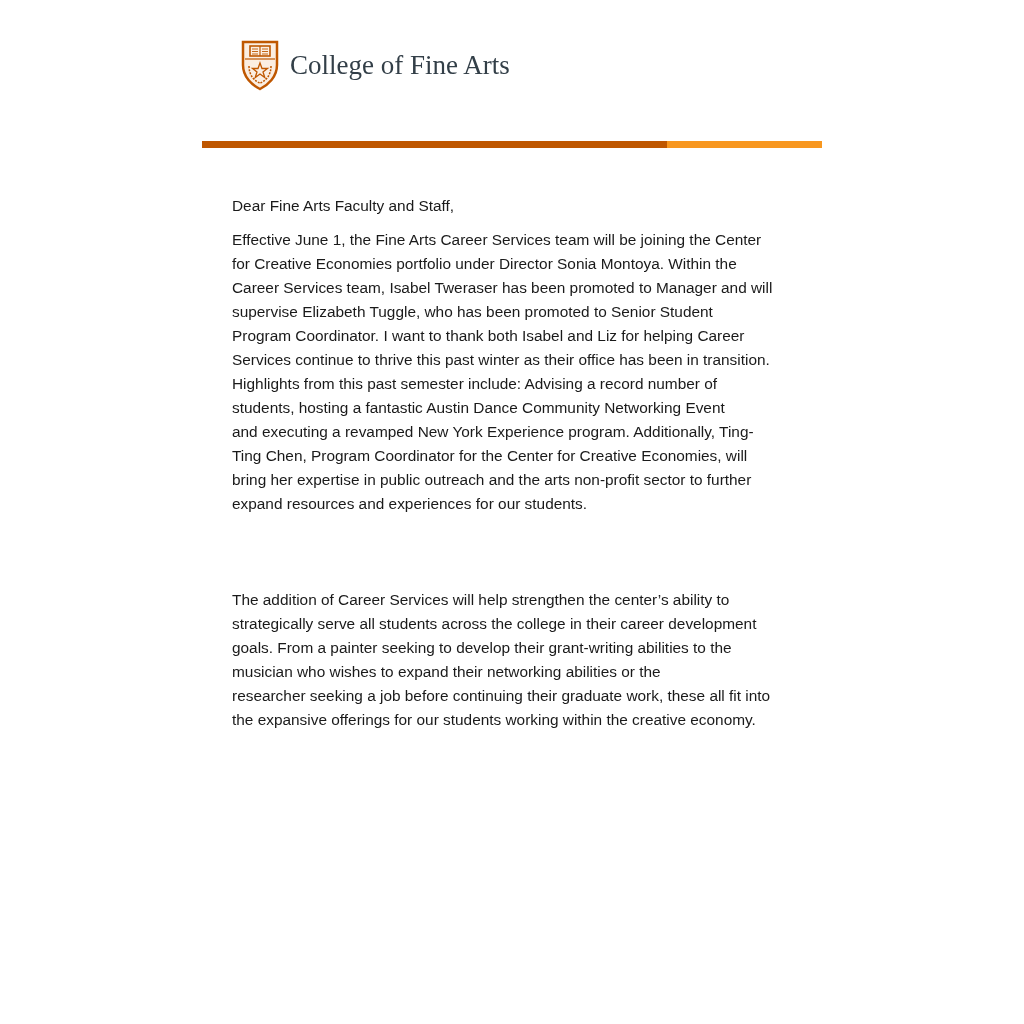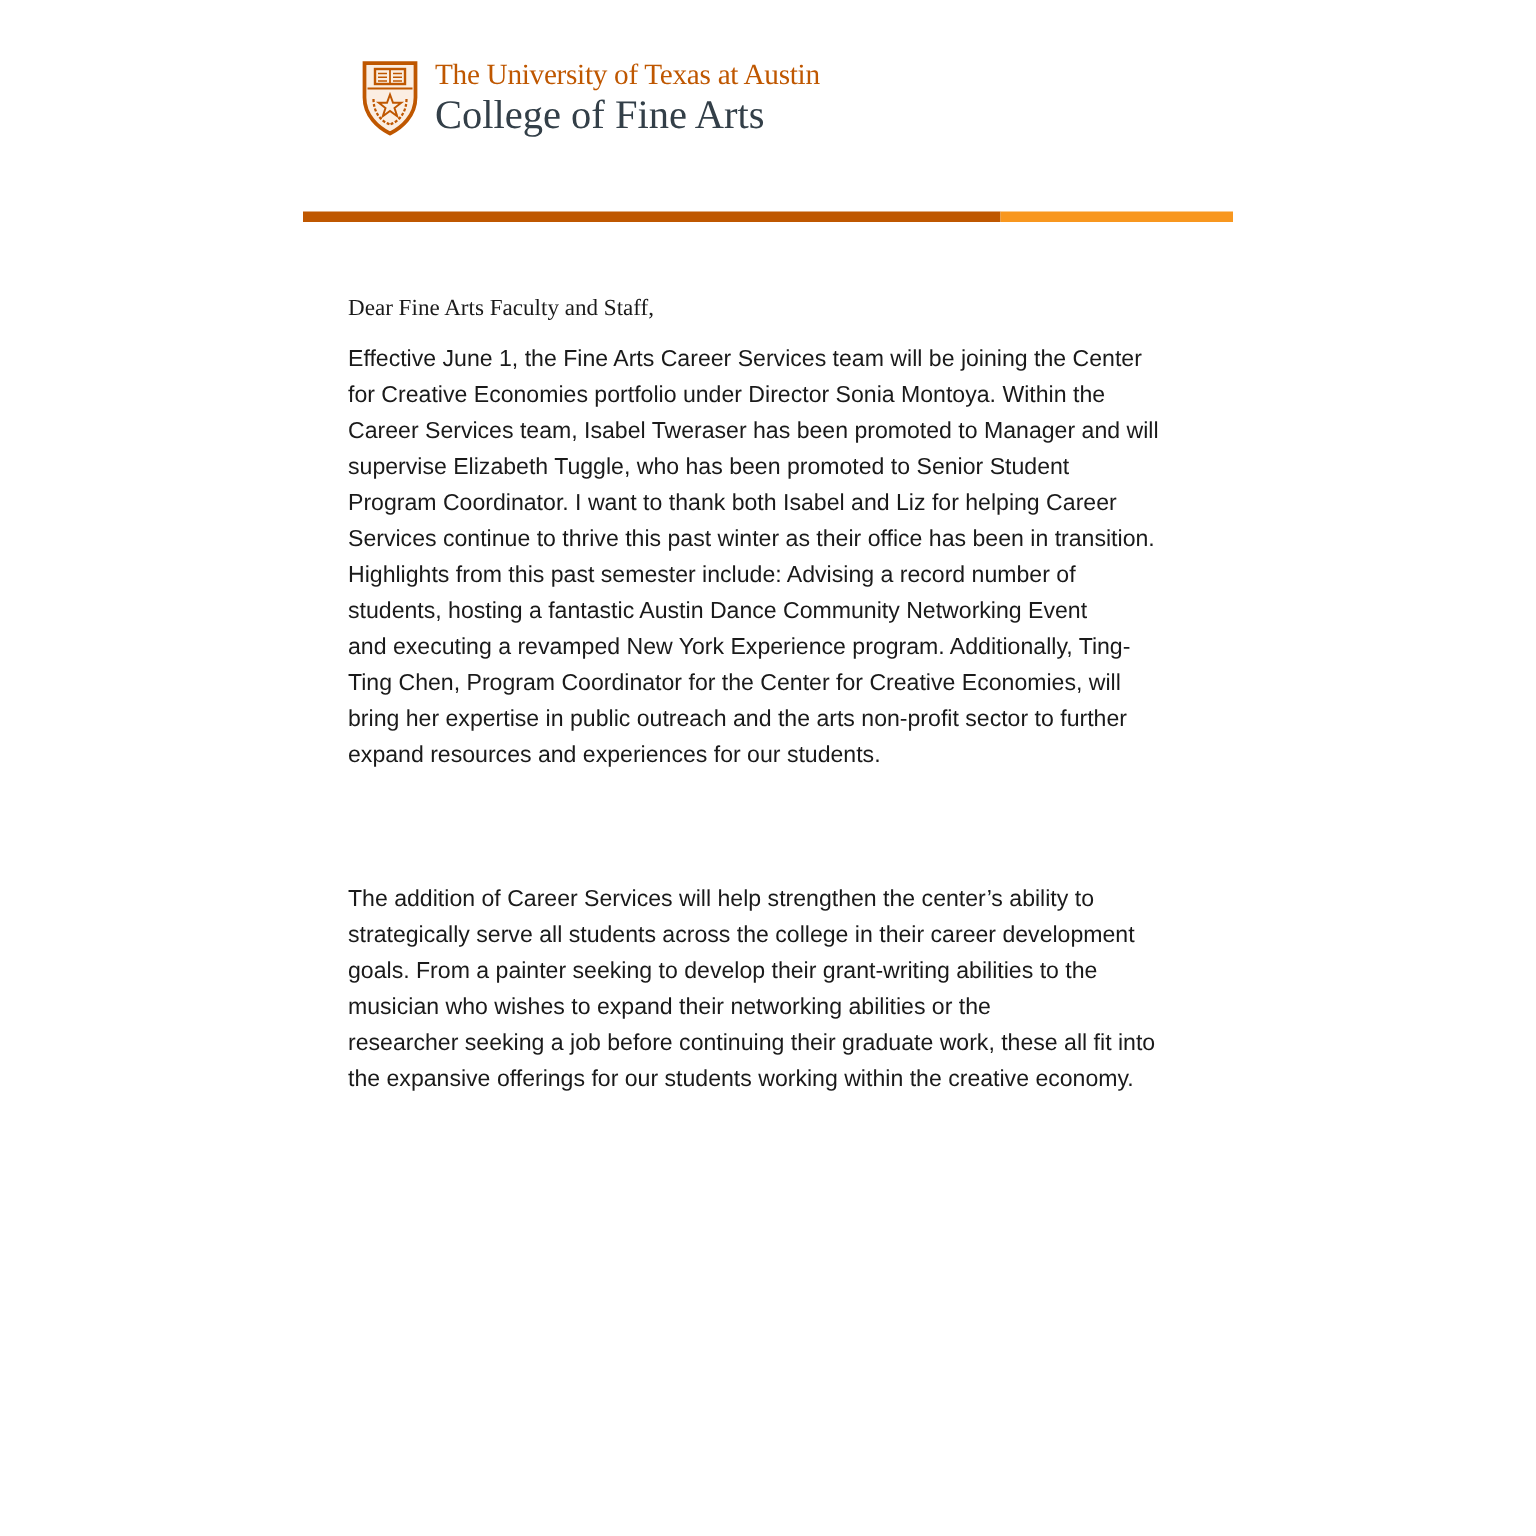--- a/index.html
+++ b/index.html
@@ -70,21 +70,21 @@
       left: 232px;
       top: 194px;
       width: 570px;
       font-size: 15.4px;
       line-height: 24px;
     }
     .letter p {
       margin: 0;
       white-space: pre-line;
     }
-    .salutation { height: 34px; font-family: Liberation Serif, serif; }
+    .salutation { height: 34px; }
     .intro { margin-bottom: 82px !important; }
     .para { margin-bottom: 72px !important; }
   </style>
 </head>
 <body>
 
 <div class="logo">
   <svg class="shield" viewBox="0 0 40 52">
     <path d="M3 3 H37 V26 C37 38 28 46 20 50 C12 46 3 38 3 26 Z" fill="#fbeee2" stroke="#bf5700" stroke-width="2.5"></path>
     <rect x="10" y="7" width="20" height="10" fill="none" stroke="#bf5700" stroke-width="1.6"></rect>
@@ -94,21 +94,20 @@
     <line x1="12" y1="15" x2="18" y2="15" stroke="#bf5700" stroke-width="0.9"></line>
     <line x1="22" y1="10" x2="28" y2="10" stroke="#bf5700" stroke-width="0.9"></line>
     <line x1="22" y1="12.5" x2="28" y2="12.5" stroke="#bf5700" stroke-width="0.9"></line>
     <line x1="22" y1="15" x2="28" y2="15" stroke="#bf5700" stroke-width="0.9"></line>
     <line x1="5" y1="20" x2="35" y2="20" stroke="#bf5700" stroke-width="1.2"></line>
     <polygon points="20,24 22,29.5 27.5,29.5 23,33 24.8,38.5 20,35 15.2,38.5 17,33 12.5,29.5 18,29.5" fill="none" stroke="#bf5700" stroke-width="1.3"></polygon>
     <path d="M9 27 C9 36 14 42 20 44" fill="none" stroke="#bf5700" stroke-width="1.5" stroke-dasharray="2 1.2"></path>
     <path d="M31 27 C31 36 26 42 20 44" fill="none" stroke="#bf5700" stroke-width="1.5" stroke-dasharray="2 1.2"></path>
   </svg>
   <div class="logo-text">
-    <span class="logo-line1">The University of Texas at Austin</span>
     <span class="logo-line2">College of Fine Arts</span>
   </div>
 </div>
 
 <div class="bar">
   <div class="bar-primary"></div>
   <div class="bar-secondary"></div>
 </div>
 
 <div class="letter">

